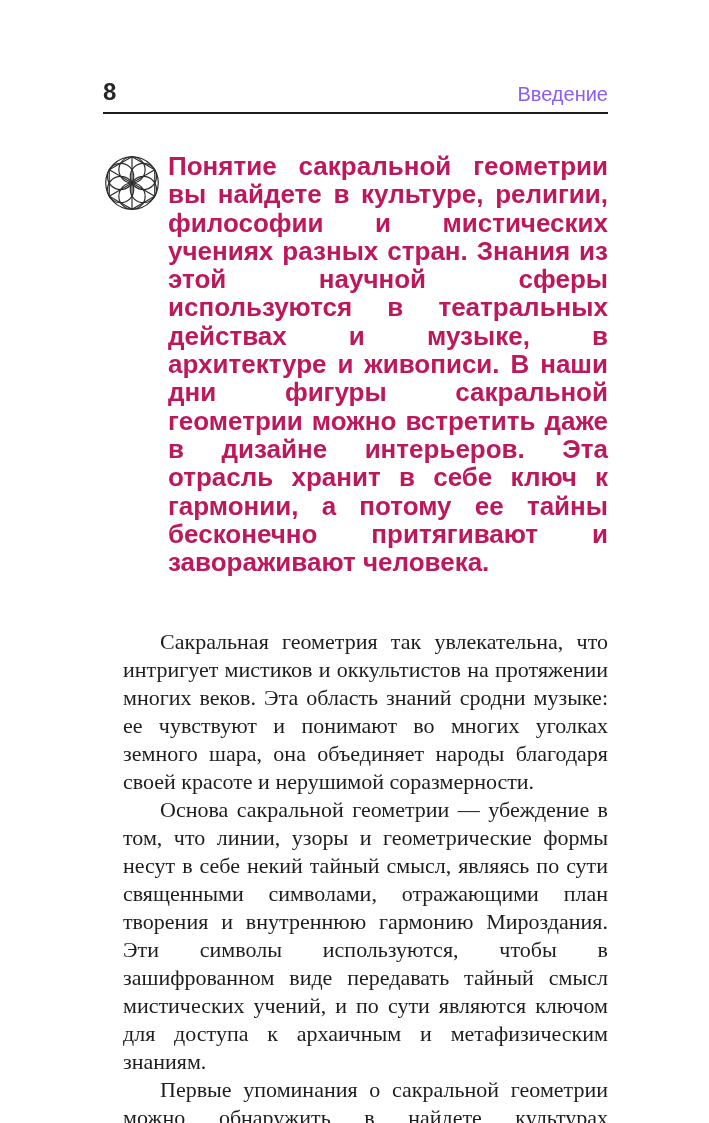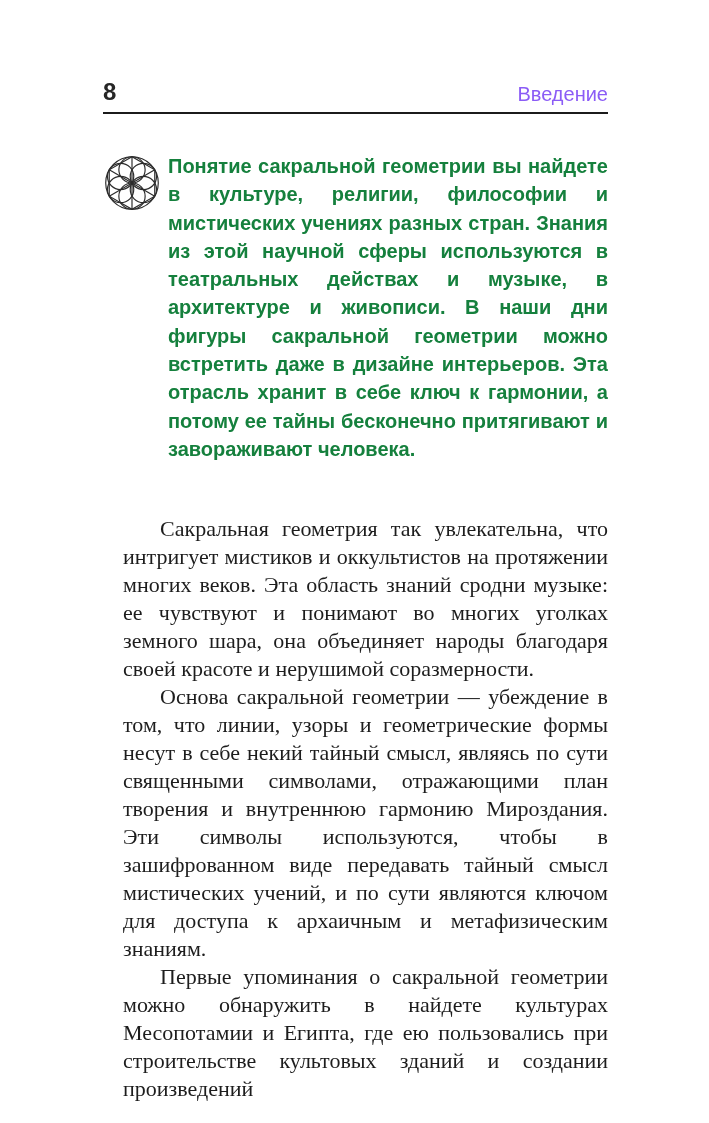--- a/index.html
+++ b/index.html
@@ -57,24 +57,24 @@
     width: 65px;
   }
   .lead-icon-wrap svg {
     display: block;
     margin-top: 2px;
   }
   .lead-text {
     margin: 0;
     flex: 1 1 auto;
     font-family: "Liberation Sans", sans-serif;
-    font-size: 20px;
+    font-size: 26px;
     font-weight: bold;
     line-height: 28.3px;
-    color: #15803d;
+    color: #be185d;
     text-align: justify;
     hyphens: auto;
   }
   
   .body-text {
     margin-top: 52px;
     margin-left: 20px;
   }
   .body-text p {
     margin: 0;

